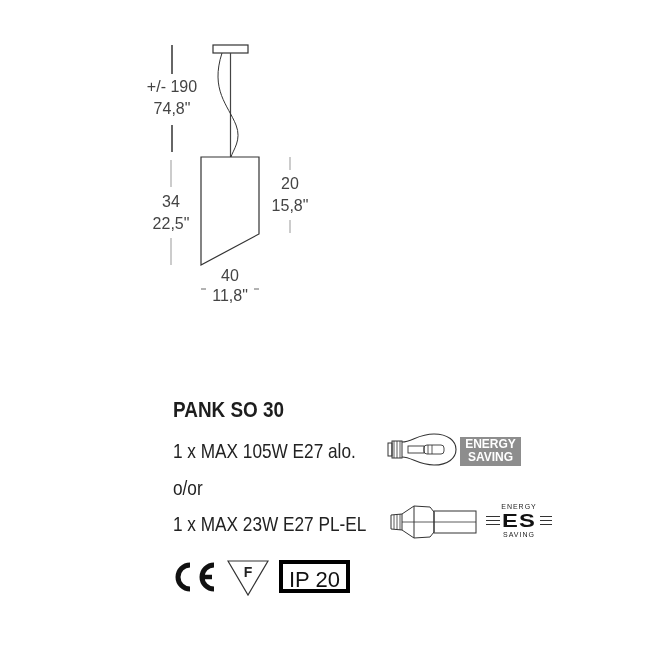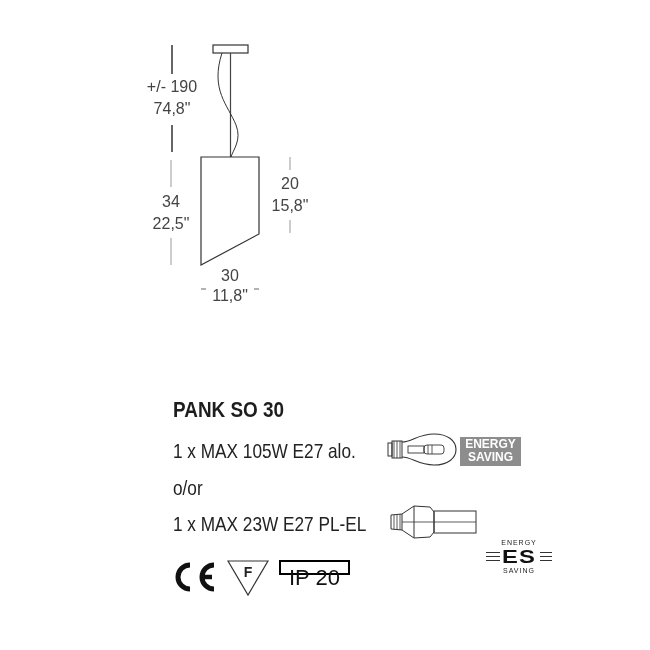--- a/index.html
+++ b/index.html
@@ -11,29 +11,29 @@
     .drawing-svg { position: absolute; left: 0; top: 0; }
     .title { position: absolute; left: 173px; top: 397px; font-size: 22px; font-weight: bold;
              color: #1d1d1d; white-space: nowrap; transform: scaleX(0.86); transform-origin: left top;
              letter-spacing: 0px; }
     .spec { position: absolute; left: 173px; font-size: 21px; color: #222; white-space: nowrap;
             transform: scaleX(0.82); transform-origin: left top; }
     .energy-saver { position: absolute; left: 460px; top: 437px; width: 61px; height: 29px;
                     background: #8d8d8d; color: #fff; font-weight: bold; font-size: 12px;
                     line-height: 13px; text-align: center; padding-top: 1px; box-sizing: border-box; }
     .energy-saver span { display: block; }
-    .es-logo { position: absolute; left: 486px; top: 503px; width: 66px; height: 36px; margin-top: 36px; }
+    .es-logo { position: absolute; left: 486px; top: 503px; width: 66px; height: 36px; }
     .es-small { position: absolute; width: 100%; text-align: center; font-size: 7px;
                 letter-spacing: 1px; color: #222; line-height: 8px; }
     .es-big { position: absolute; left: 0; width: 100%; top: 8px; text-align: center;
               font-size: 19px; font-weight: 900; color: #111; line-height: 19px; letter-spacing: 1px;
               transform: scaleX(1.25); }
     .es-rule { position: absolute; height: 1px; background: #333; }
-    .ip-box { position: absolute; left: 279px; top: 560px; width: 71px; height: 15px;
-              border: 2px solid #000000; box-sizing: border-box; font-size: 22px; color: #111;
+    .ip-box { position: absolute; left: 279px; top: 560px; width: 71px; height: 33px;
+              border: 4px solid #000000; box-sizing: border-box; font-size: 22px; color: #111;
               text-align: center; line-height: 31px; }
   </style>
 </head>
 <body>
 
 <div>
   <svg class="drawing-svg" width="650" height="320">
 
     <rect x="213" y="45" width="35" height="8" fill="#fff" stroke="#333" stroke-width="1.2"></rect>
 
@@ -55,21 +55,21 @@
 
   <div class="dim-text" style="left:140px; top:79px; width:64px;">+/- 190</div>
   <div class="dim-text" style="left:140px; top:101px; width:64px;">74,8"</div>
 
   <div class="dim-text" style="left:140px; top:194px; width:62px;">34</div>
   <div class="dim-text" style="left:140px; top:216px; width:62px;">22,5"</div>
 
   <div class="dim-text" style="left:262px; top:176px; width:56px;">20</div>
   <div class="dim-text" style="left:262px; top:198px; width:56px;">15,8"</div>
 
-  <div class="dim-text" style="left:200px; top:268px; width:60px;">30</div>
+  <div class="dim-text" style="left:200px; top:268px; width:60px;">40</div>
   <div class="dim-text" style="left:200px; top:288px; width:60px;">11,8"</div>
 </div>
 
 <div class="title">PANK SO 30</div>
 
 <div class="spec" style="top:439px;">1 x MAX 105W E27 alo.</div>
 
 <svg class="abs" style="left:386px; top:432px;" width="72" height="36" viewBox="0 0 72 36">
 
   <rect x="2" y="11" width="4" height="13" fill="none" stroke="#333" stroke-width="1"></rect>

